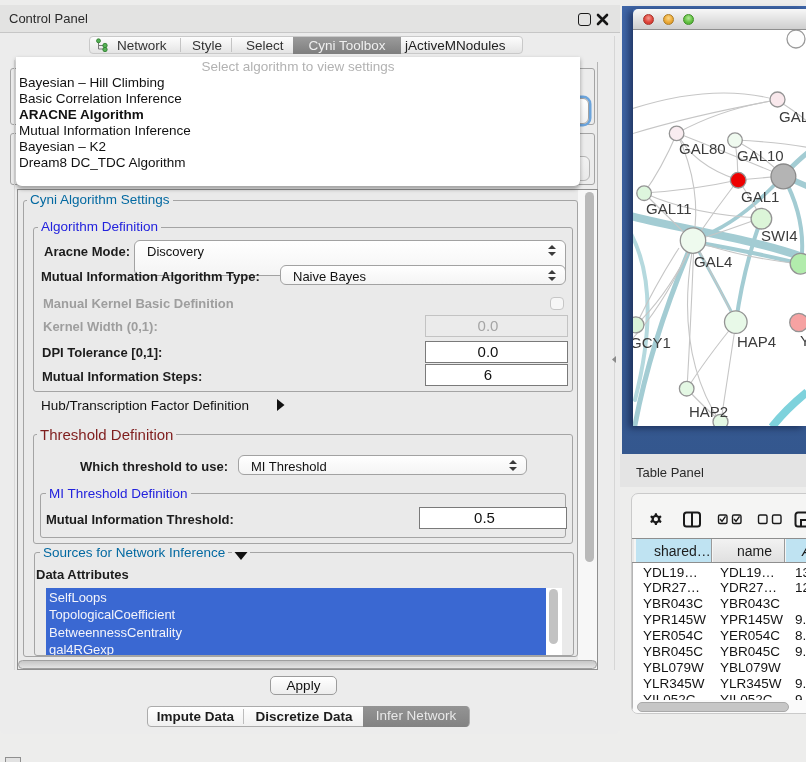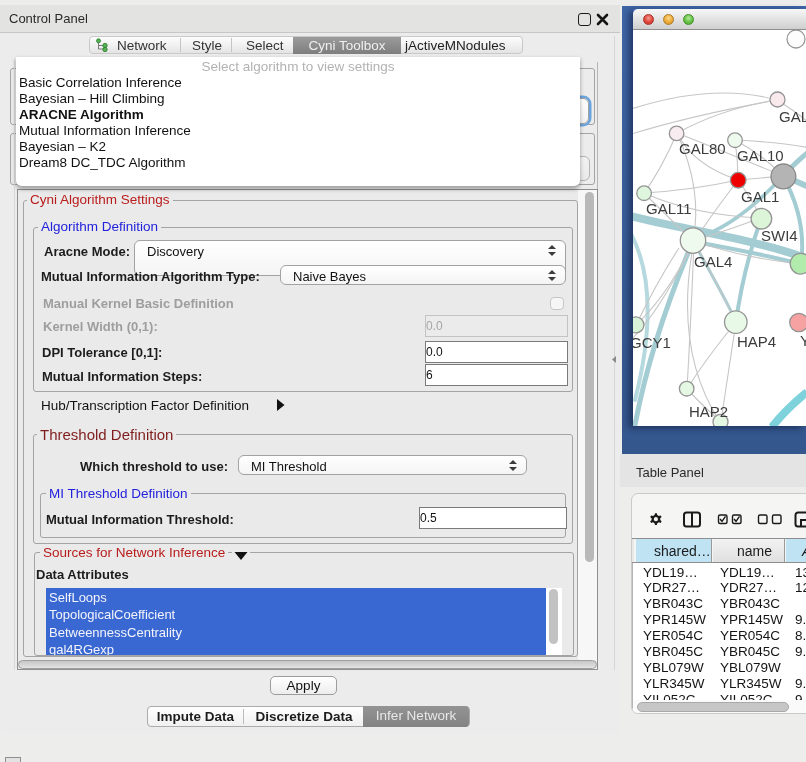--- a/index.html
+++ b/index.html
@@ -1,30 +1,30 @@
 <!DOCTYPE html>
 <html><head>
 <meta charset="utf-8">
 <style>
   * { margin:0; padding:0; box-sizing:border-box; }
   html,body { width:806px; height:762px; overflow:hidden; }
   body { font-family:"Liberation Sans", sans-serif; background:#ededec; }
   #page { position:relative; width:806px; height:762px; }
   .abs { position:absolute; }
   .b13 { font-weight:bold; font-size:13px; color:#1c1c1c; }
-  .n13 { font-size:13px; color:#b91c1c; }
+  .n13 { font-size:13px; color:#0369a1; }
   .grp { position:absolute; border:1px solid #a4a4a4; border-radius:3px; }
   .grplab { position:absolute; background:#eaeaea; padding:0 3px; line-height:13px; }
   .combo { position:absolute; background:linear-gradient(#ffffff,#f4f4f4); border:1px solid #a2a2a2; border-radius:6px; font-size:13px; color:#111; }
   .combo .cv { position:absolute; left:12px; top:3px; }
   .combo .ar { position:absolute; right:9px; top:4px; width:8px; }
   .combo .ar i { display:block; width:0; height:0; border-left:4px solid transparent; border-right:4px solid transparent; }
   .combo .ar i.u { border-bottom:4.5px solid #3c3c3c; margin-bottom:2.5px; }
   .combo .ar i.d { border-top:4.5px solid #3c3c3c; }
-  .fld { position:absolute; background:#fff; border:1px solid #7a7a7a; font-size:12px; color:#111; text-align:left; padding-right:17px; }
+  .fld { position:absolute; background:#fff; border:1px solid #7a7a7a; font-size:15px; color:#111; text-align:center; padding-right:17px; }
 </style>
 </head>
 <body>
 <div id="page">
 
   <div class="abs" id="cpwin" style="left:0; top:5px; width:620px; height:729px; background:#ececec; border-radius:0 0 6px 6px;"></div>
   <div class="abs" style="left:0; top:5px; width:620px; height:28px; background:#e3e3e2; border-bottom:1px solid #c6c6c6;">
     <div class="abs" style="left:9px; top:6px; font-size:13px; color:#2a2a2a;">Control Panel</div>
     <div class="abs" style="left:578px; top:8px; width:13px; height:13px; border:1.5px solid #1a1a1a; border-radius:3px;"></div>
     <svg class="abs" style="left:596px; top:8px;" width="13" height="13" viewBox="0 0 13 13">
@@ -142,22 +142,22 @@
 
   <div class="abs" style="left:147px; top:706px; width:323px; height:21px; background:linear-gradient(#ffffff,#f0f0f0); border:1px solid #ababab; border-radius:4px;">
     <div class="abs b13" style="left:0; top:0; width:95px; text-align:center; line-height:19px; font-size:13.5px;">Impute Data</div>
     <div class="abs" style="left:95px; top:2px; width:1px; height:15px; background:#bdbdbd;"></div>
     <div class="abs b13" style="left:96px; top:0; width:120px; text-align:center; line-height:19px; font-size:13.5px;">Discretize Data</div>
     <div class="abs" style="left:215px; top:-1px; width:106px; height:21px; background:linear-gradient(#949494,#828282); border-radius:0 4px 4px 0; color:#e8e8e8; text-align:center; font-size:13.5px; line-height:20px;">Infer Network</div>
   </div>
 
   <div class="abs" id="popup" style="left:16px; top:57px; width:564px; height:130px; background:#fff; border-bottom:1px solid #aaa; border-radius:0 0 6px 6px; box-shadow:0 2px 4px rgba(0,0,0,0.35); font-size:13.5px; color:#111; padding-top:2px;">
     <div style="text-align:center; color:#b2b2b2; height:16px; line-height:16px;">Select algorithm to view settings</div>
+    <div style="padding-left:3px; line-height:16px;">Bayesian – Hill Climbing</div>
     <div style="padding-left:3px; line-height:16px;">Basic Correlation Inference</div>
-    <div style="padding-left:3px; line-height:16px;">Bayesian – Hill Climbing</div>
     <div style="padding-left:3px; line-height:16px; font-weight:bold;">ARACNE Algorithm</div>
     <div style="padding-left:3px; line-height:16px;">Mutual Information Inference</div>
     <div style="padding-left:3px; line-height:16px;">Bayesian – K2</div>
     <div style="padding-left:3px; line-height:16px;">Dream8 DC_TDC Algorithm</div>
   </div>
 
   <svg class="abs" style="left:610px; top:355px;" width="8" height="9">
       <path d="M6 1 L2 4.5 L6 8 Z" fill="#8a8a8a"></path>
     </svg>
 

